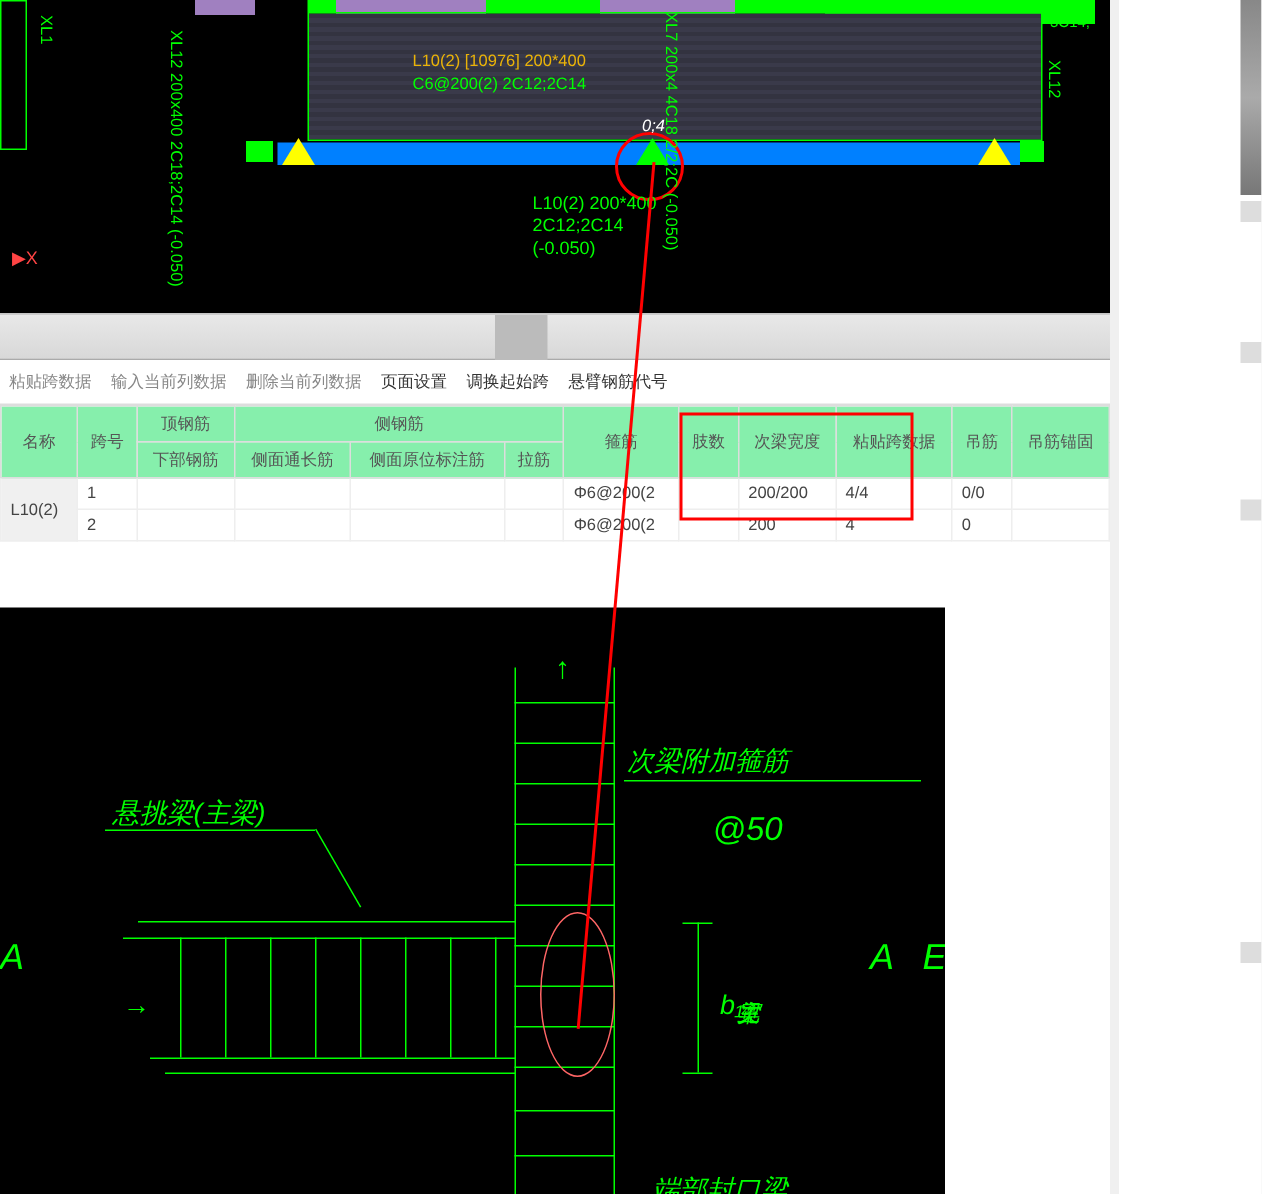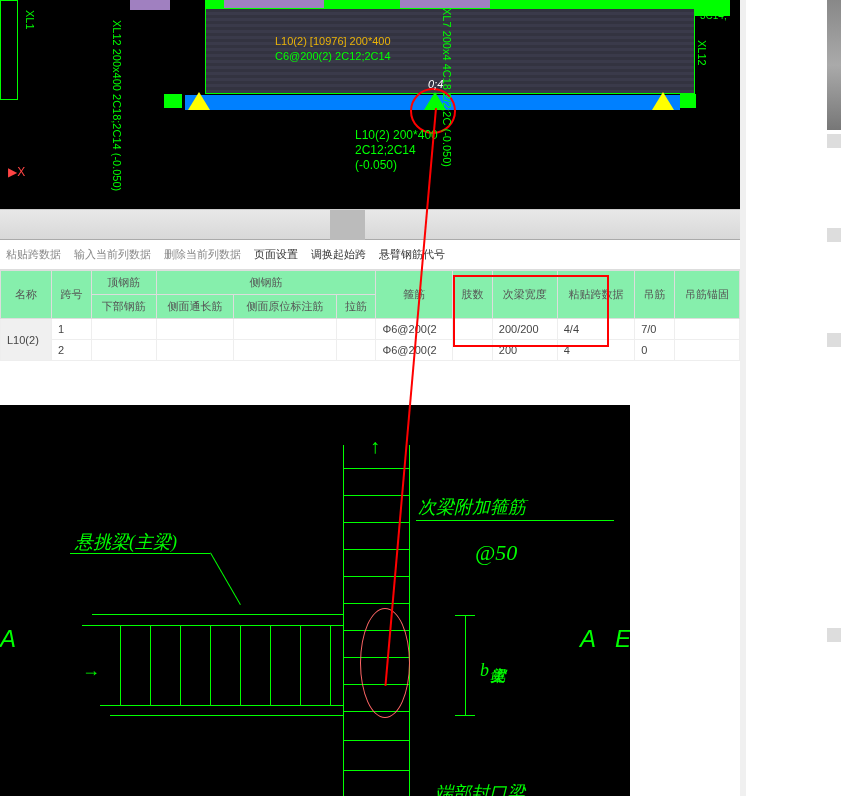--- a/index.html
+++ b/index.html
@@ -291,21 +291,21 @@
       background: #000;
       position: relative;
       margin-top: 44px;
       overflow: hidden;
     }
     
     .diag-label {
       position: absolute;
       color: #00ff00;
       font-size: 18px;
-      font-family: Liberation Serif, serif;
+      font-family: Liberation Sans, sans-serif;
       font-style: italic;
       text-align: center;
     }
     
     .diag-label-A {
       position: absolute;
       color: #00ff00;
       font-size: 24px;
       font-style: italic;
     }
@@ -450,21 +450,21 @@
           <td rowspan="2" class="name-value">L10(2)</td>
           <td>1</td>
           <td></td>
           <td></td>
           <td></td>
           <td></td>
           <td>Φ6@200(2</td>
           <td></td>
           <td>200/200</td>
           <td>4/4</td>
-          <td>7/0</td>
+          <td>0/0</td>
           <td></td>
         </tr>
         <tr>
           <td>2</td>
           <td></td>
           <td></td>
           <td></td>
           <td></td>
           <td>Φ6@200(2</td>
           <td></td>

